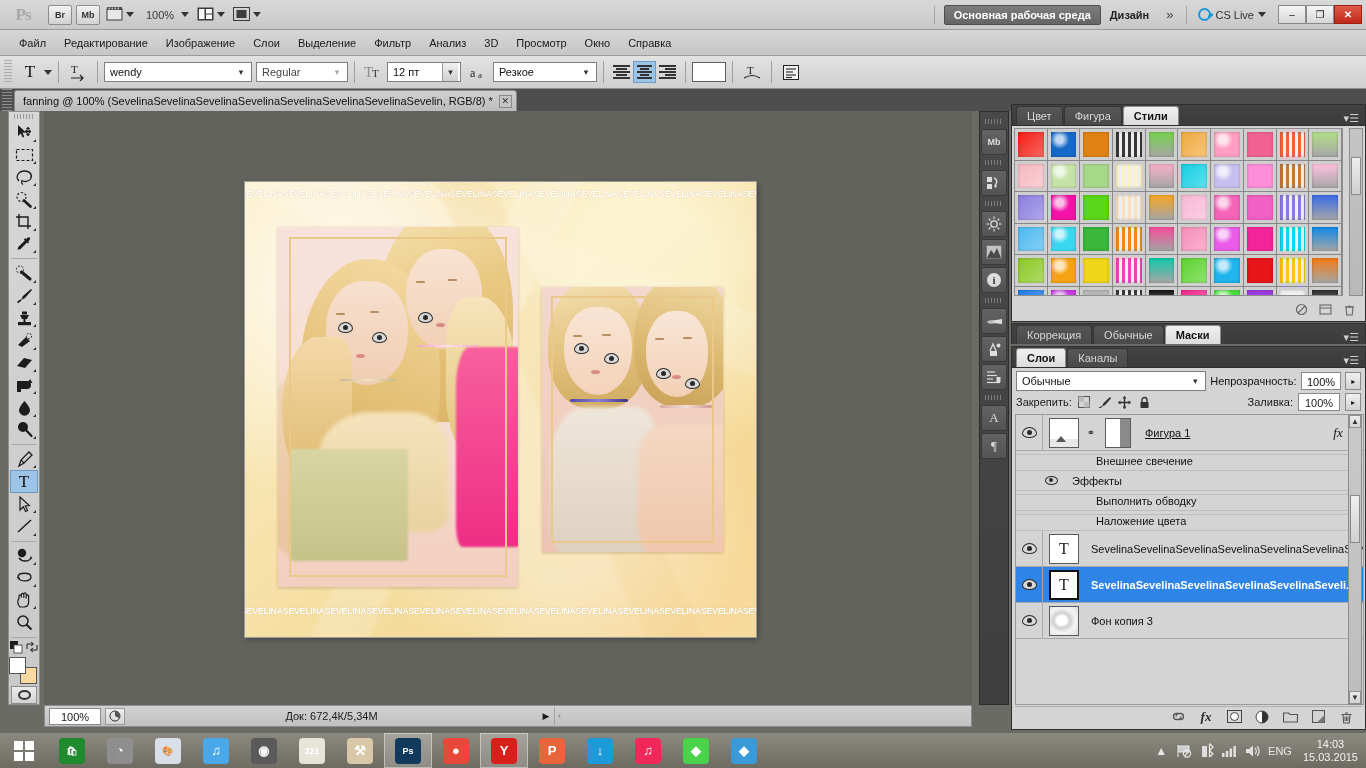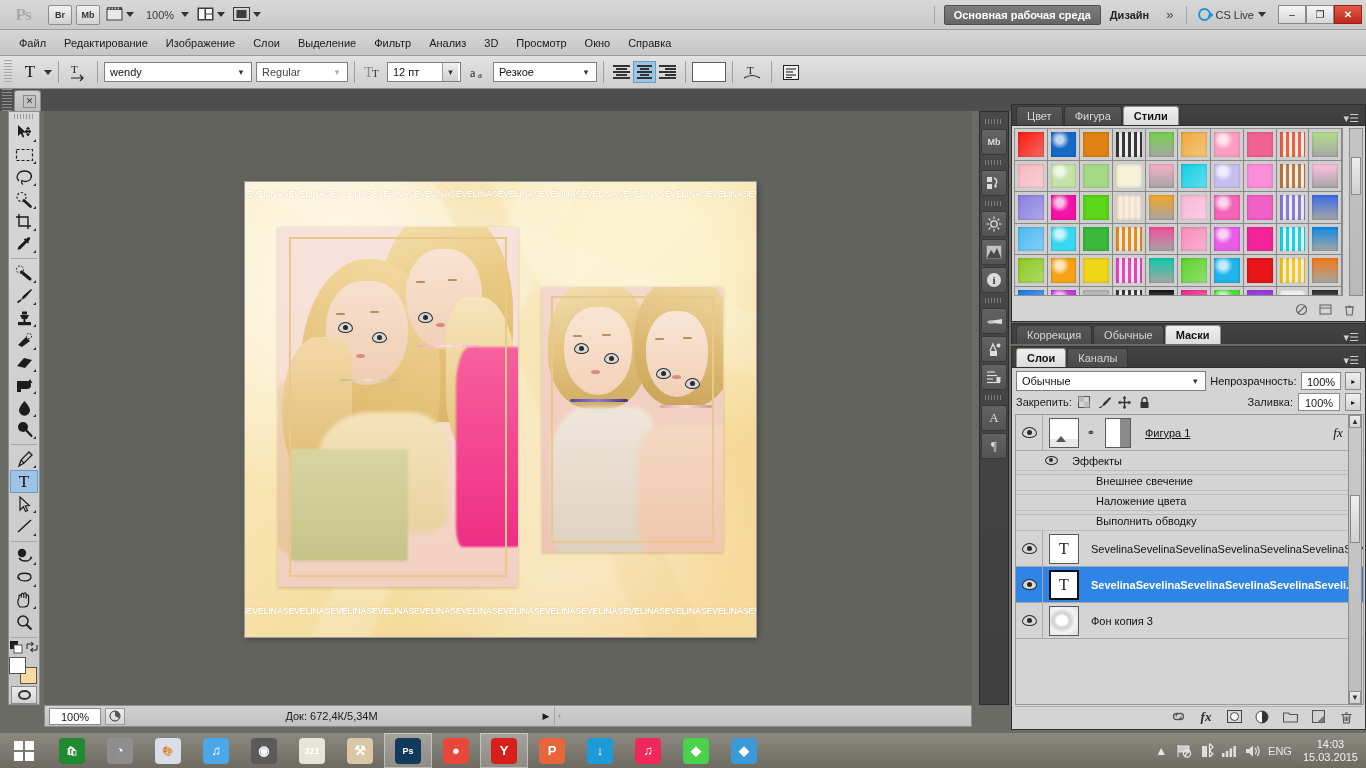--- a/index.html
+++ b/index.html
@@ -513,20 +513,21 @@
             <path d="M3 10 H13"></path>
             <path d="M3 12.5 H9"></path>
           </g>
         </svg>
     </div>
   </div>
 
   <div class="tabstrip">
     <div class="tabgrip"></div>
     <div class="doctab">
+      <span>fanning @ 100% (SevelinaSevelinaSevelinaSevelinaSevelinaSevelinaSevelinaSevelin, RGB/8) *</span>
       <span class="tab-close">✕</span>
     </div>
   </div>
 
   <div class="toolbox">
     <div class="tool-grip"></div>
     <div class="tool hasmore">
       <svg width="18" height="17">
           <path d="M3 1 L3 12 L5.8 9.4 L7.6 13.5 L9.3 12.7 L7.5 8.8 L11 8.6 Z" fill="#1c1c1c"></path>
           <path d="M13 4 v7 M10.5 7.5 h5 M13 3.2 l-1.4 1.6 h2.8z M13 11.8 l-1.4 -1.6 h2.8z M10 7.5 l1.6 -1.4 v2.8z M16 7.5 l-1.6 -1.4 v2.8z" stroke="#1c1c1c" stroke-width="1" fill="#1c1c1c"></path>
@@ -1101,33 +1102,33 @@
           </div>
           <span style="width: 12px; text-align: center; font-size: 10px; color: rgb(51, 51, 51);">⚭</span>
           <div class="thumb-cell">
             <div class="lthumb mask"></div>
           </div>
           <div class="layer-name link">Фигура 1</div>
           <span class="layer-fx">fx</span>
           <span class="layer-expand">▲</span>
         </div>
         <div class="fx-row">
+          <span class="fx-sub" style="flex: 1 1 0%;">Внешнее свечение</span>
+        </div>
+        <div class="fx-row">
           <div class="fx-eye-cell">
             <div class="fx-eye"></div>
           </div>
           <span class="fx-label">Эффекты</span>
         </div>
         <div class="fx-row">
-          <span class="fx-sub" style="flex: 1 1 0%;">Внешнее свечение</span>
+          <span class="fx-sub" style="flex: 1 1 0%;">Выполнить обводку</span>
         </div>
         <div class="fx-row">
           <span class="fx-sub" style="flex: 1 1 0%;">Наложение цвета</span>
-        </div>
-        <div class="fx-row">
-          <span class="fx-sub" style="flex: 1 1 0%;">Выполнить обводку</span>
         </div>
         <div class="layer-row">
           <div class="eye-cell">
             <div class="eye"></div>
           </div>
           <div class="thumb-cell">
             <div class="lthumb ">T</div>
           </div>
           <div class="layer-name">SevelinaSevelinaSevelinaSevelinaSevelinaSevelinaSeve...</div>
         </div>

